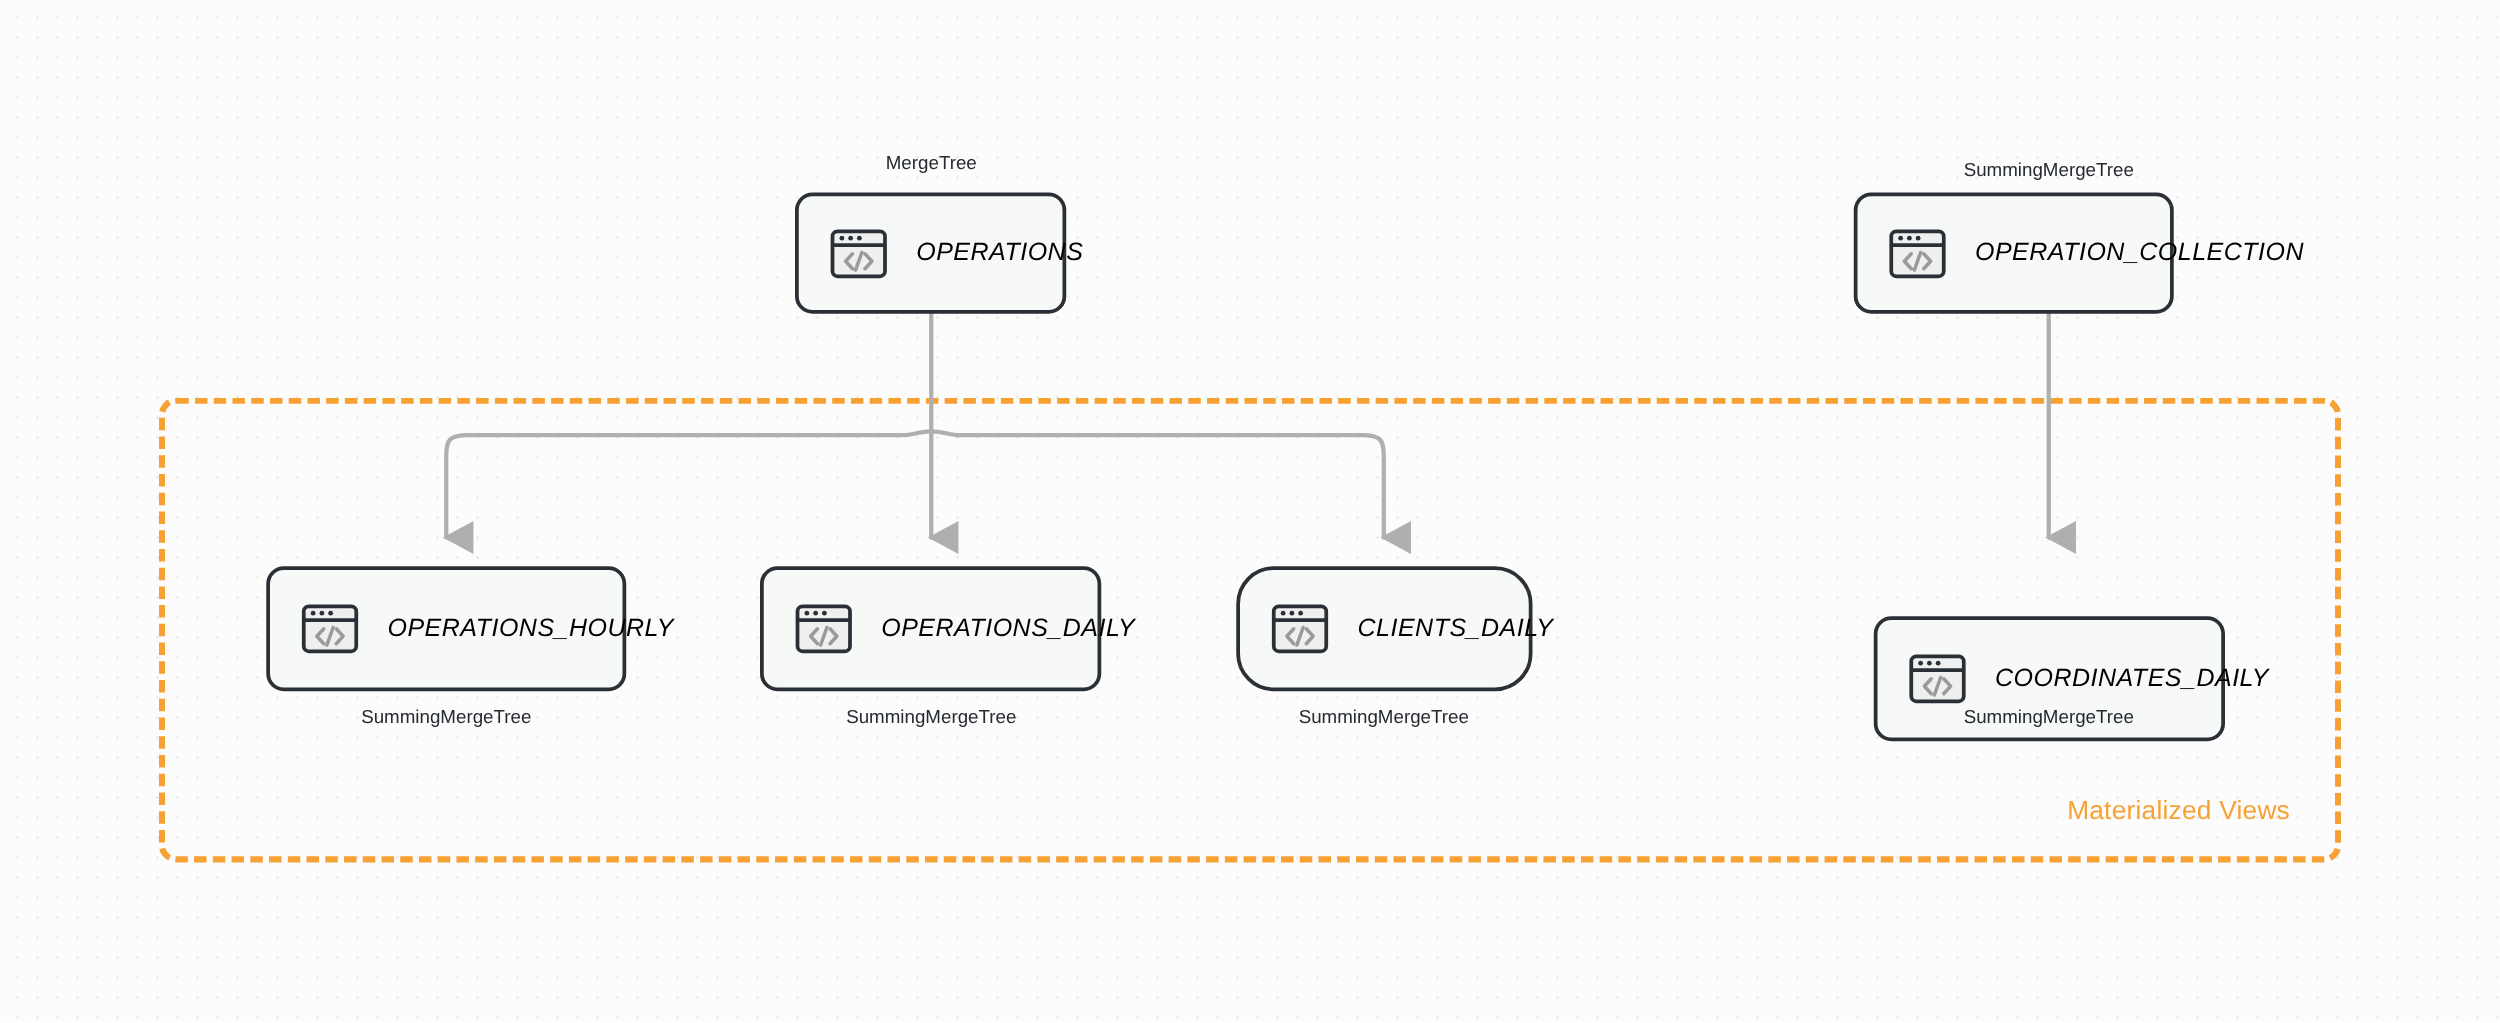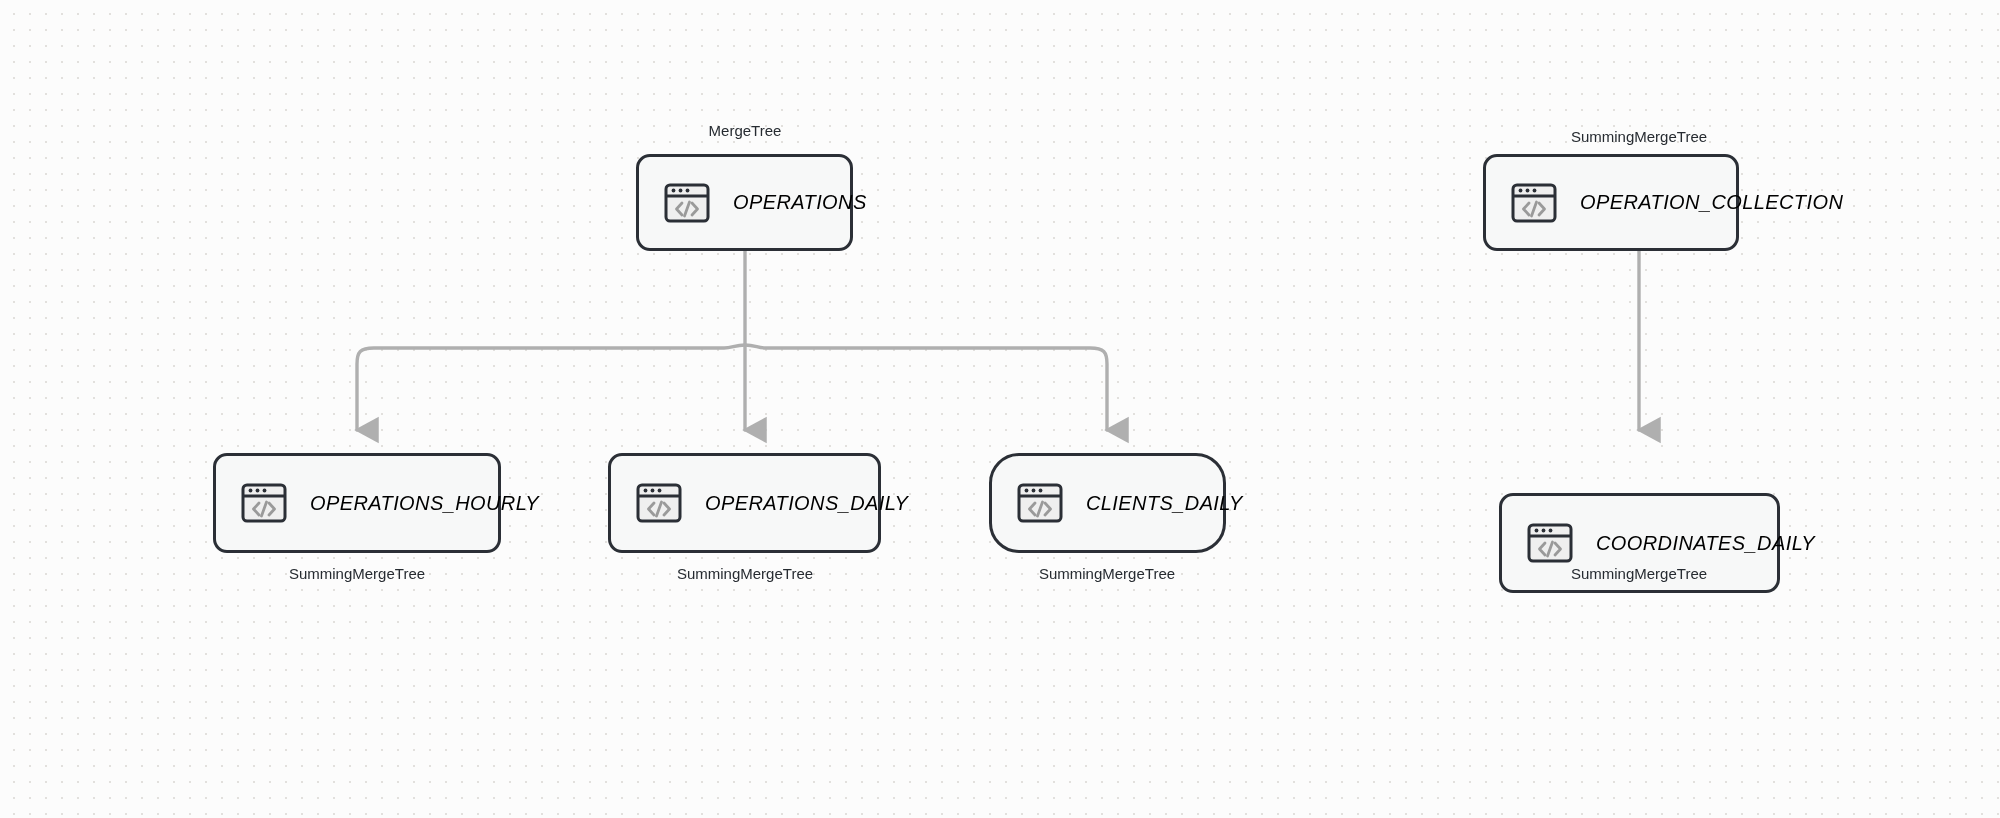--- a/index.html
+++ b/index.html
@@ -85,20 +85,23 @@
     white-space: nowrap;
     text-align: center;
     transform: translateX(-50%);
   }
 </style>
 </head>
 <body>
 
 <div id="canvas">
 
+  <div class="mv-container">
+    <div class="mv-label">Materialized Views</div>
+  </div>
 
   <svg class="edges" viewBox="0 0 2000 818" xmlns="http://www.w3.org/2000/svg">
     <defs>
       <marker id="arrowhead" markerWidth="9" markerHeight="9" refX="4.5" refY="7.6" orient="auto" markerUnits="strokeWidth">
         <path d="M 0.6 1.2 L 8.4 1.2 L 4.5 8.4 Z" fill="#afafaf"></path>
       </marker>
     </defs>
 
     <path d="M 745 251 L 745 345" fill="none" stroke="#afafaf" stroke-width="3.4" stroke-linecap="round"></path>
 

